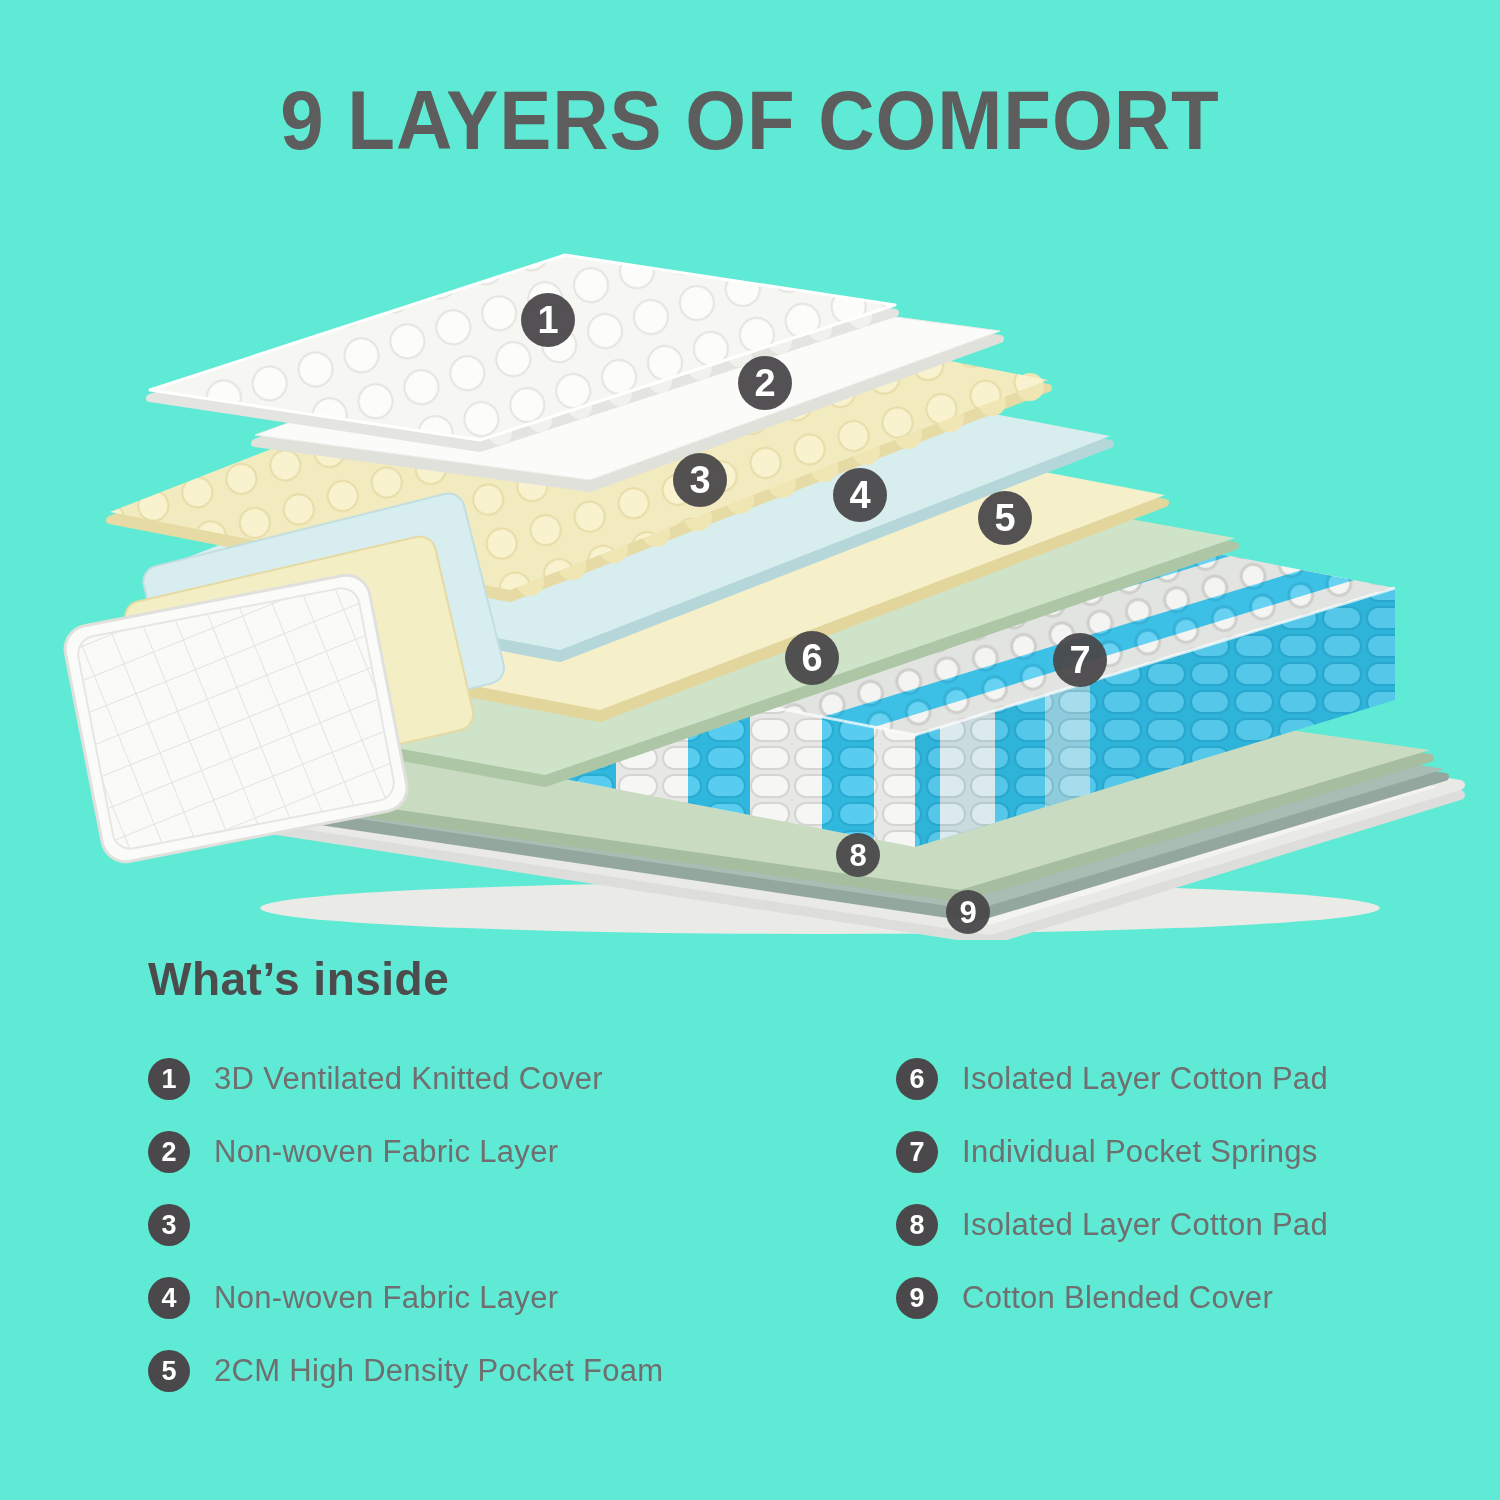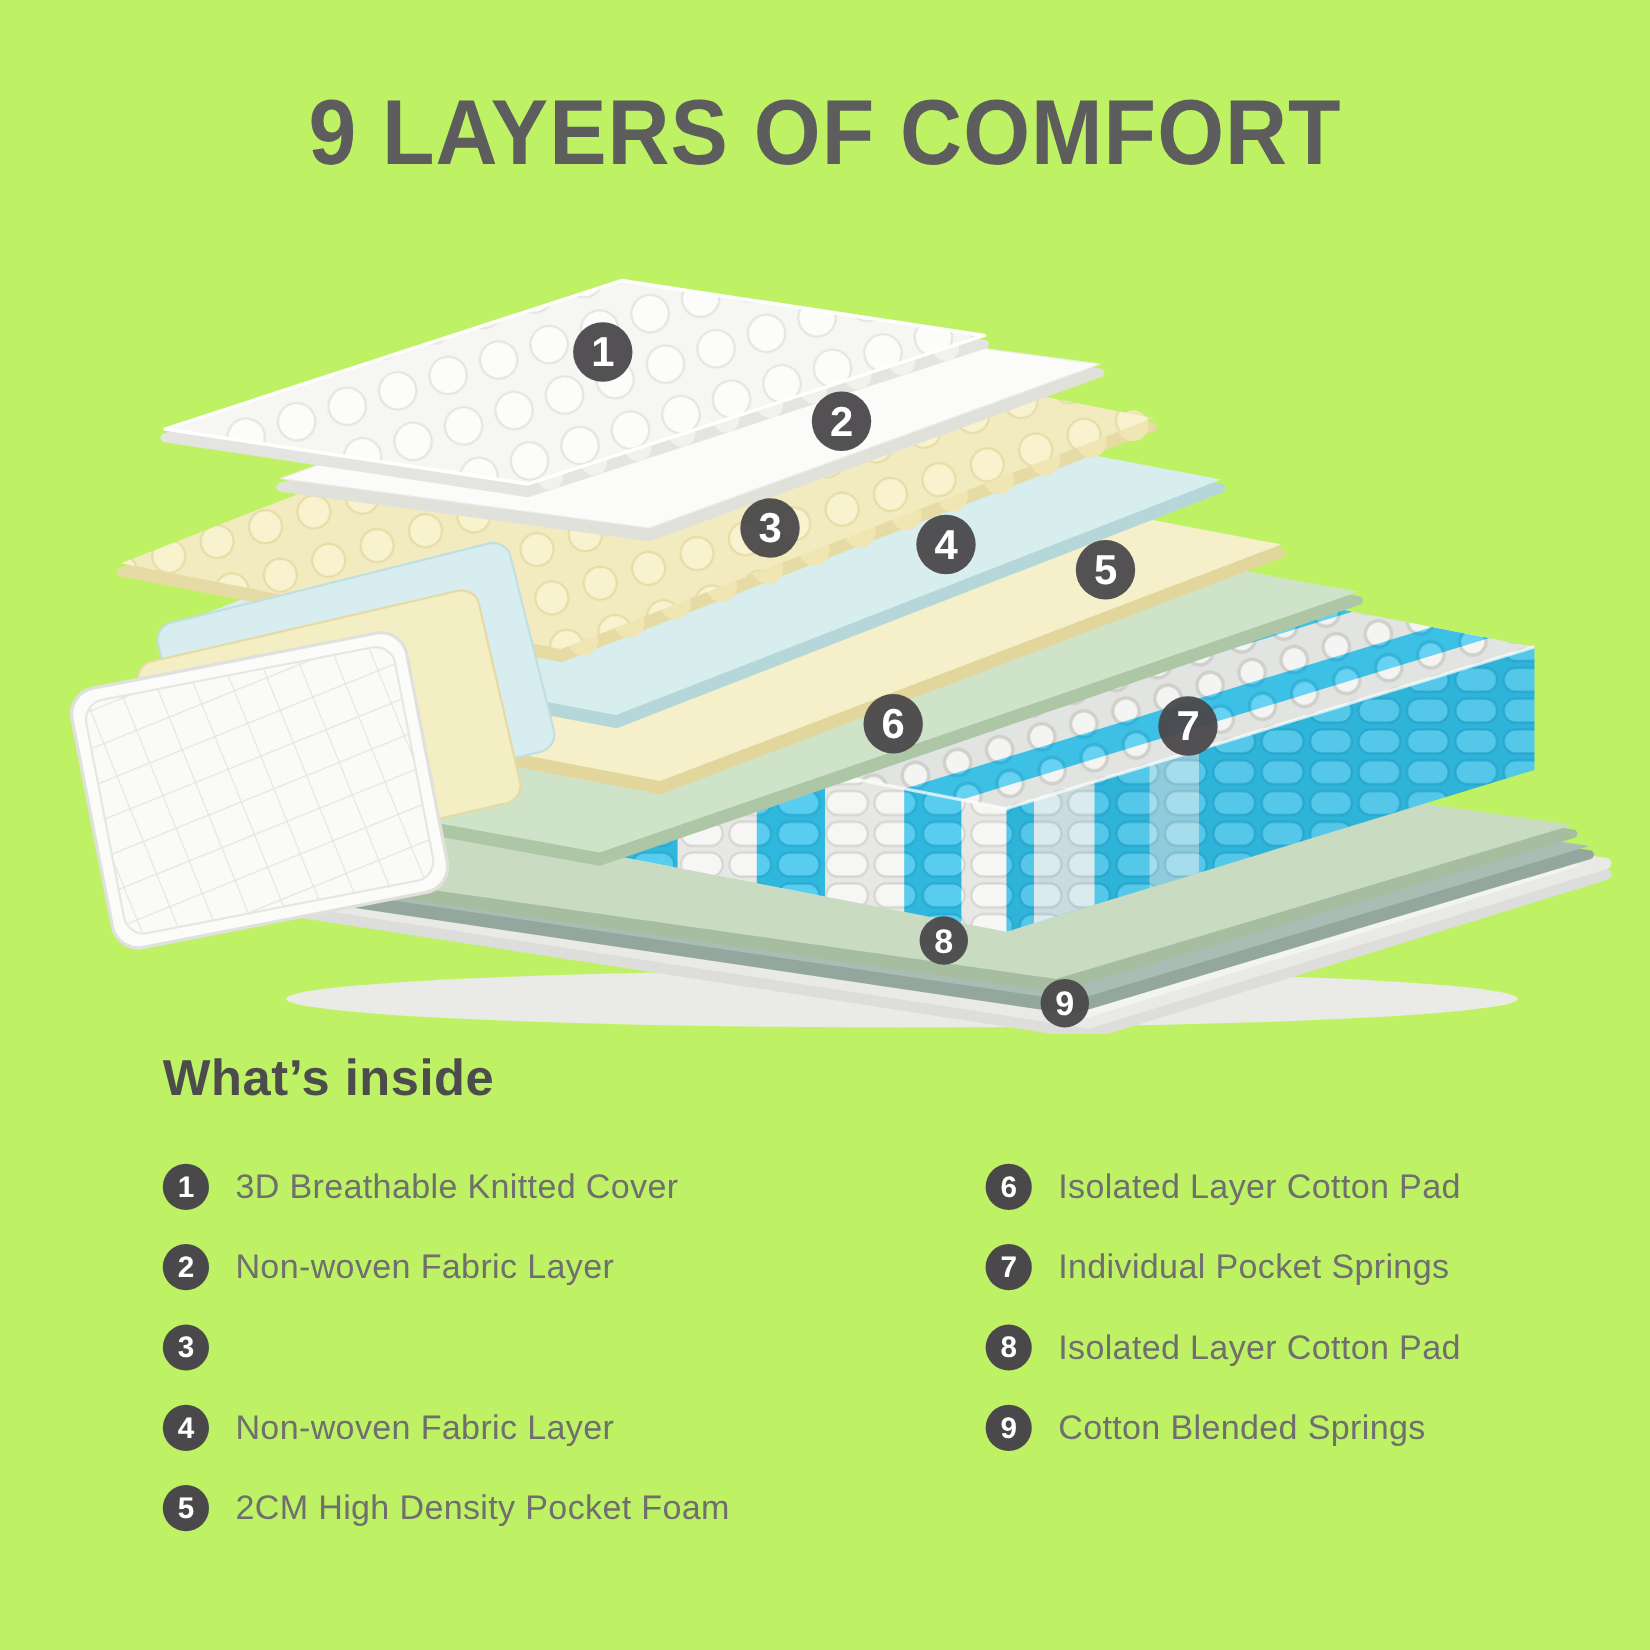--- a/index.html
+++ b/index.html
@@ -1,16 +1,16 @@
 <!DOCTYPE html>
 <html><head>
 <meta charset="utf-8">
 <style>
   html,body{margin:0;padding:0;background:#f7f7f5;}
-  .page{position:relative;width:1500px;height:1500px;background:#bef264;overflow:hidden;
+  .page{position:relative;width:1500px;height:1500px;background:#5eead4;overflow:hidden;
         font-family:"Liberation Sans",sans-serif;}
   .title{position:absolute;top:72px;left:0;right:0;text-align:center;
          font-size:84px;font-weight:700;color:#5d5d5d;letter-spacing:1px;
          transform:scaleX(.93);white-space:nowrap;}
   .diagram-wrap{position:absolute;top:240px;left:0;width:1500px;height:700px;}
   .inside-heading{position:absolute;top:952px;left:148px;font-size:46px;font-weight:700;
                   color:#4c4c4c;letter-spacing:.5px;}
   .col{position:absolute;top:1058px;display:flex;flex-direction:column;gap:31px;}
   .col-left{left:148px;}
   .col-right{left:896px;}
@@ -221,21 +221,21 @@
         <text class="marker-num" y="11" font-size="31">9</text>
       </g>
     </svg>
   </div>
 
   <div class="inside-heading">What’s inside</div>
 
   <div class="col col-left">
     <div class="item">
       <span class="badge">1</span>
-      <span class="label">3D Breathable Knitted Cover</span>
+      <span class="label">3D Ventilated Knitted Cover</span>
     </div>
     <div class="item">
       <span class="badge">2</span>
       <span class="label">Non-woven Fabric Layer</span>
     </div>
     <div class="item">
       <span class="badge">3</span>
     </div>
     <div class="item">
       <span class="badge">4</span>
@@ -255,17 +255,17 @@
     <div class="item">
       <span class="badge">7</span>
       <span class="label">Individual Pocket Springs</span>
     </div>
     <div class="item">
       <span class="badge">8</span>
       <span class="label">Isolated Layer Cotton Pad</span>
     </div>
     <div class="item">
       <span class="badge">9</span>
-      <span class="label">Cotton Blended Springs</span>
+      <span class="label">Cotton Blended Cover</span>
     </div>
   </div>
 
 </div>
 
 </body></html>

